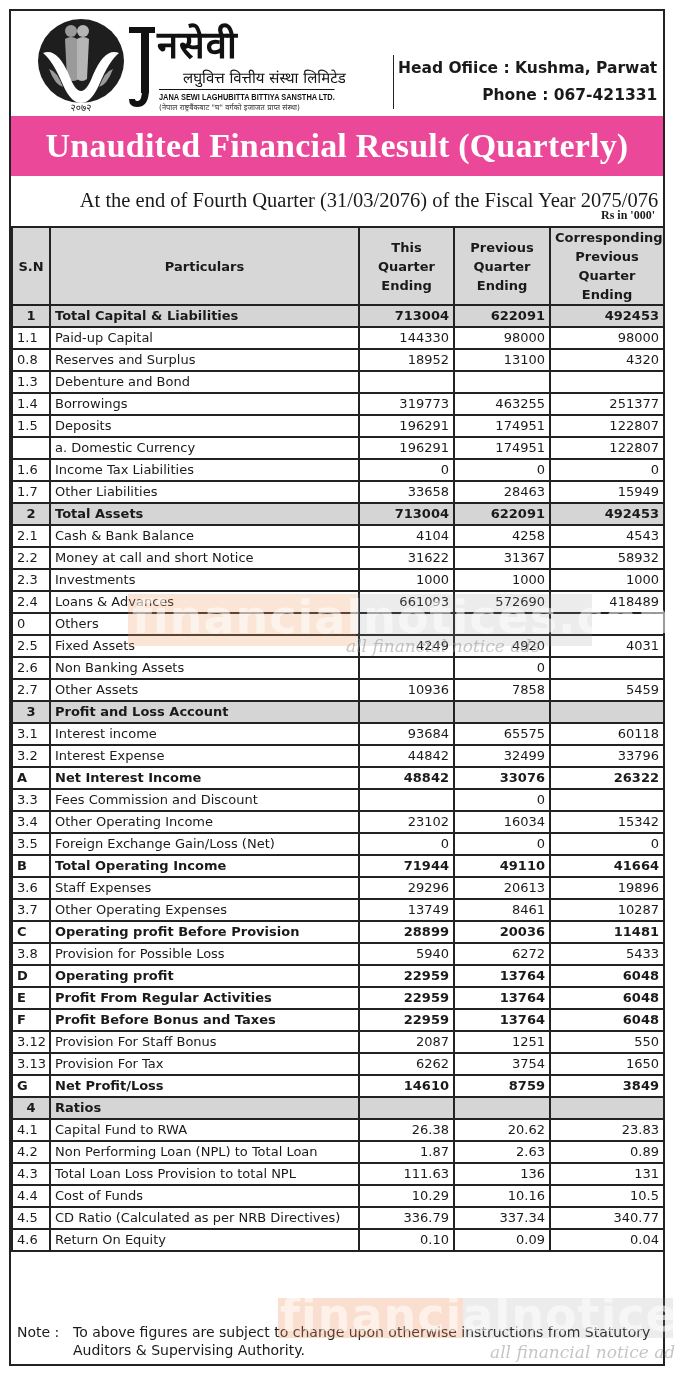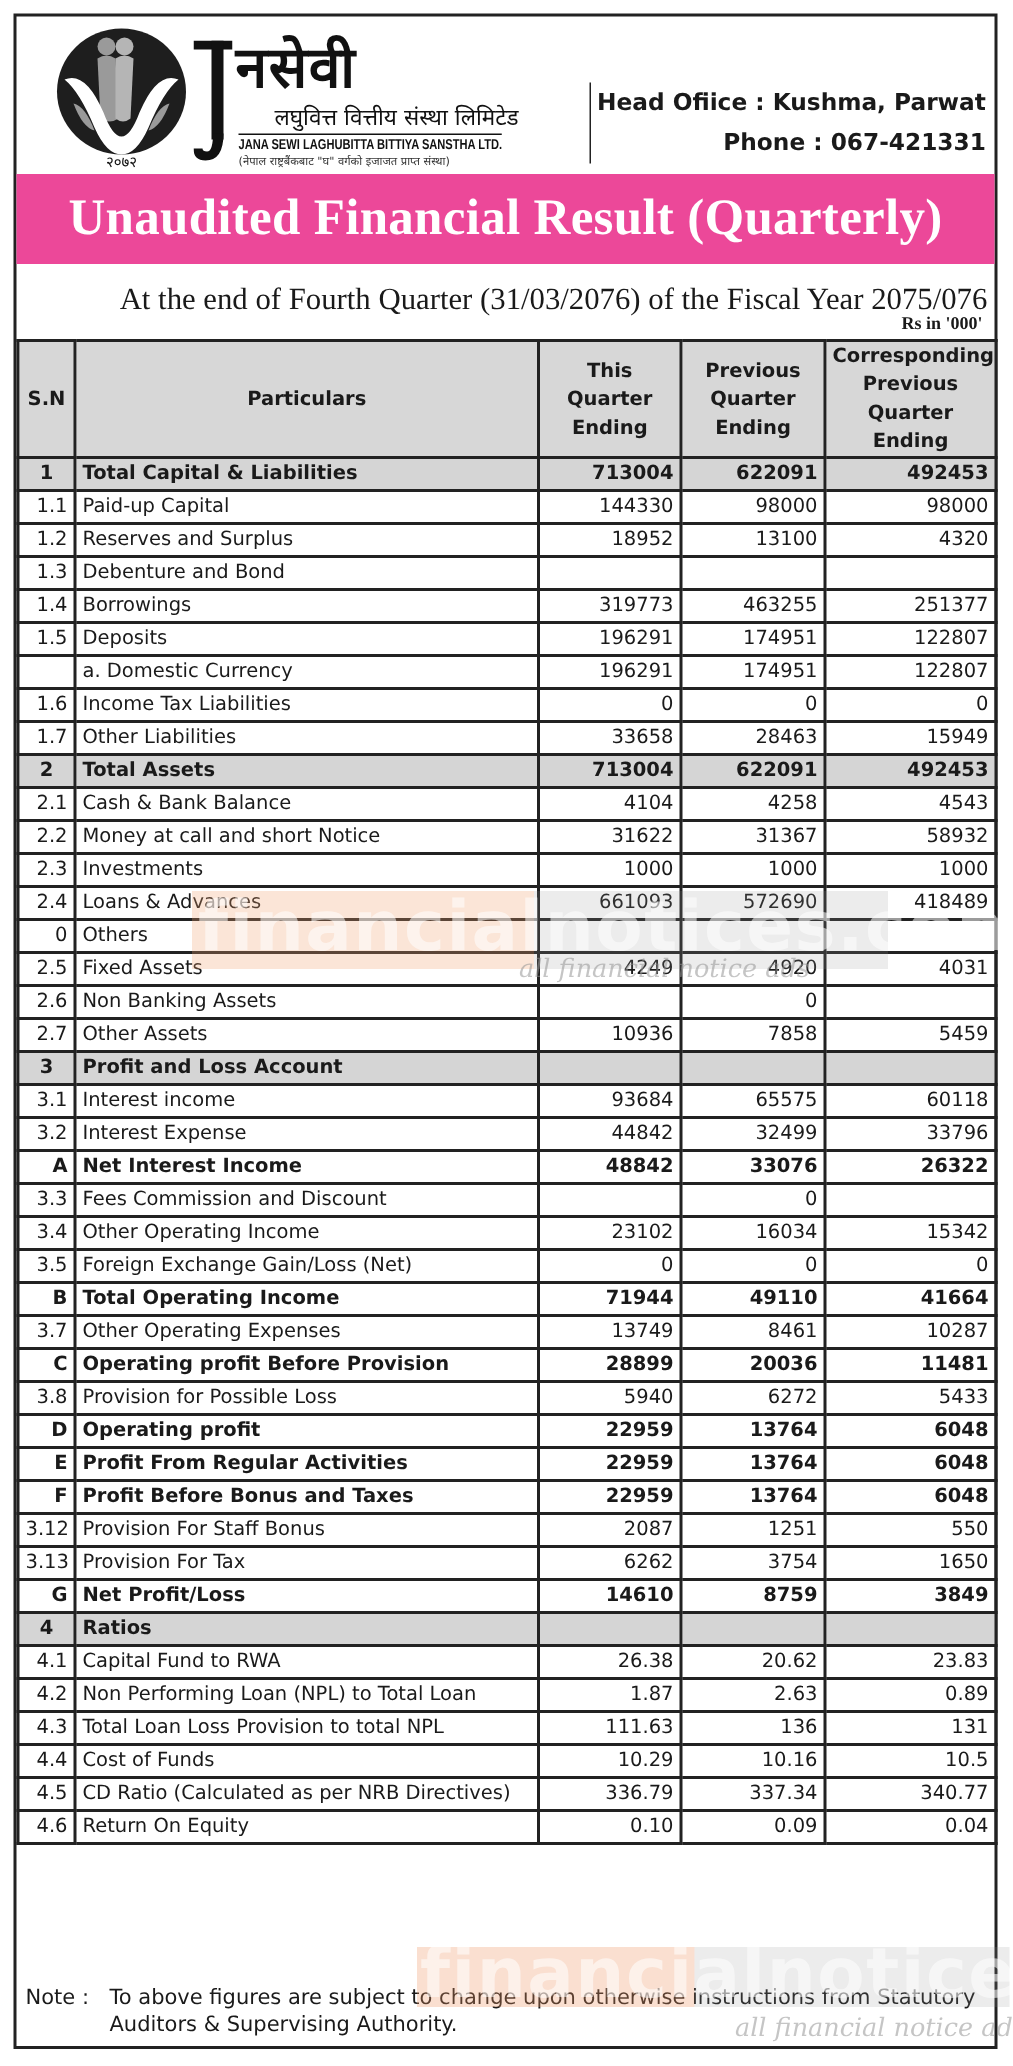--- a/index.html
+++ b/index.html
@@ -16,21 +16,21 @@
   .contact { position: absolute; left: 382px; top: 44px; border-left: 1px solid #222; padding-left: 4px; text-align: right; }
   .contact div { font-family: "DejaVu Sans", sans-serif; font-weight: bold; font-size: 15.5px; line-height: 27px; color: #1a1a1a; white-space: nowrap; }
   .title-bar { position: absolute; left: 0; top: 105px; width: 652px; height: 60px; background: #ec4899; color: #fff; text-align: center; }
   .title-bar span { font-family: "Liberation Serif", serif; font-weight: bold; font-size: 34px; line-height: 60px; letter-spacing: 0.2px; }
   .subtitle { position: absolute; left: 0; top: 178px; width: 652px; text-align: center; font-family: "Liberation Serif", serif; font-weight: normal; font-size: 20.5px; color: #1a1a1a; padding-left: 32px; }
   .unit { position: absolute; right: 8px; top: 197px; font-family: "Liberation Serif", serif; font-weight: bold; font-size: 12px; color: #1a1a1a; }
   table.fin { position: absolute; left: 0; top: 215px; width: 652px; border-collapse: collapse; table-layout: fixed; }
   table.fin td, table.fin th { border: 2px solid #222; padding: 0 4px; font-family: "DejaVu Sans", sans-serif; font-size: 13px; height: 20px; line-height: 20px; white-space: nowrap; overflow: hidden; }
   table.fin th { background: #d7d7d7; font-weight: bold; font-size: 13px; line-height: 19px; height: 60px; text-align: center; white-space: normal; }
   col.c-sn { width: 38px; } col.c-part { width: 309px; } col.c-v1 { width: 95px; } col.c-v2 { width: 96px; } col.c-v3 { width: 114px; }
-  td.sn { text-align: right; padding-right: 3px; }
+  td.sn { padding-right: 3px; }
   td.num { text-align: right; padding-right: 3px; }
   tr.section td { background: #d5d5d5; font-weight: bold; }
   tr.section td.sn { text-align: center; }
   tr.bold td { font-weight: bold; }
   .note { position: absolute; left: 0; top: 1310px; width: 652px; padding: 2px 6px; box-sizing: border-box; font-family: "DejaVu Sans", sans-serif; font-size: 14px; line-height: 18px; color: #1a1a1a; }
   .note .lbl { display: inline-block; width: 56px; vertical-align: top; }
   .note .txt { display: inline-block; width: 580px; vertical-align: top; }
   .wm1 { position: absolute; left: 117px; top: 579px; width: 470px; height: 64px; pointer-events: none; }
   .wm1 .band-o { position: absolute; left: 0; top: 4px; width: 228px; height: 52px; background: rgba(240,160,110,0.28); }
   .wm1 .band-g { position: absolute; left: 228px; top: 4px; width: 236px; height: 52px; background: rgba(150,150,150,0.18); }
@@ -107,21 +107,21 @@
           <td class="num">492453</td>
         </tr>
         <tr>
           <td class="sn">1.1</td>
           <td>Paid-up Capital</td>
           <td class="num">144330</td>
           <td class="num">98000</td>
           <td class="num">98000</td>
         </tr>
         <tr>
-          <td class="sn">1.2</td>
+          <td class="sn">0.8</td>
           <td>Reserves and Surplus</td>
           <td class="num">18952</td>
           <td class="num">13100</td>
           <td class="num">4320</td>
         </tr>
         <tr>
           <td class="sn">1.3</td>
           <td>Debenture and Bond</td>
           <td class="num"></td>
           <td class="num"></td>
@@ -273,20 +273,27 @@
           <td class="num">0</td>
           <td class="num">0</td>
           <td class="num">0</td>
         </tr>
         <tr class="bold">
           <td class="sn">B</td>
           <td>Total Operating Income</td>
           <td class="num">71944</td>
           <td class="num">49110</td>
           <td class="num">41664</td>
+        </tr>
+        <tr>
+          <td class="sn">3.6</td>
+          <td>Staff Expenses</td>
+          <td class="num">29296</td>
+          <td class="num">20613</td>
+          <td class="num">19896</td>
         </tr>
         <tr>
           <td class="sn">3.7</td>
           <td>Other Operating Expenses</td>
           <td class="num">13749</td>
           <td class="num">8461</td>
           <td class="num">10287</td>
         </tr>
         <tr class="bold">
           <td class="sn">C</td>

